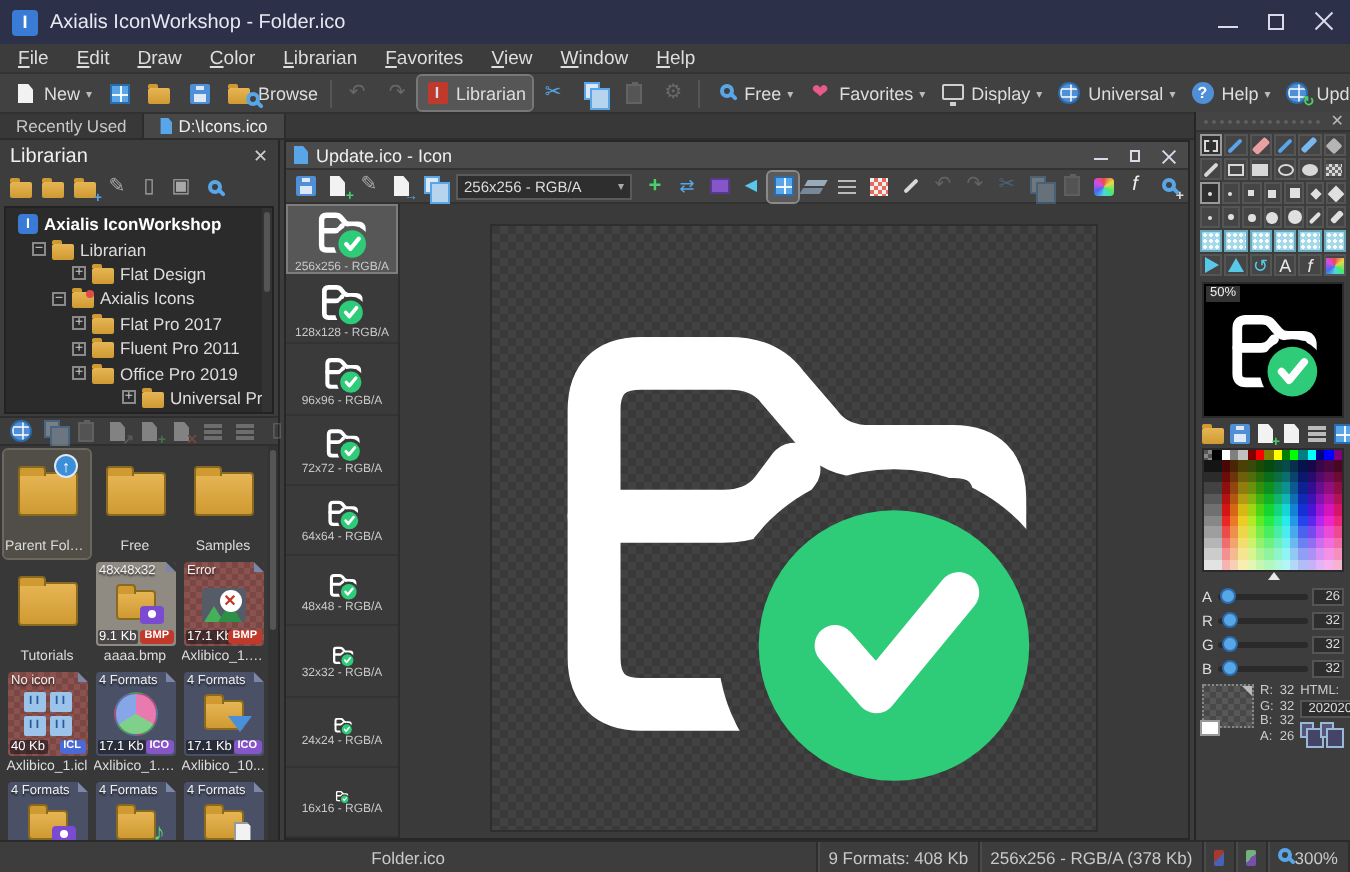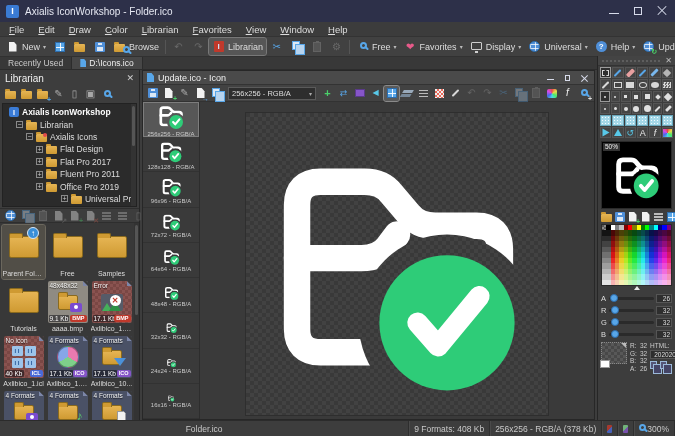--- a/index.html
+++ b/index.html
@@ -385,31 +385,31 @@
       <div class="tree-row" style="padding-left: 3px;">
           <span class="sp" style="width: 0px;"></span>
           <span class="sh-axialis" style="width: 10px; height: 10px; font-size: 7px;">I</span>
           <span style="font-weight: bold; color: rgb(255, 255, 255);">Axialis IconWorkshop</span>
         </div>
         <div class="tree-row" style="padding-left: 13px;">
           <span class="expander">−</span>
           <span class="sh-folder" style="flex: 0 0 auto;"></span>
           <span>Librarian</span>
         </div>
+        <div class="tree-row" style="padding-left: 33px;">
+          <span class="expander">+</span>
+          <span class="sh-folder" style="flex: 0 0 auto;"></span>
+          <span>Flat Design</span>
+        </div>
         <div class="tree-row" style="padding-left: 23px;">
           <span class="expander">−</span>
           <span class="sh-folder" style="flex: 0 0 auto;">
             <span style="position: absolute; right: 0px; top: -1px; width: 4px; height: 4px; border-radius: 50%; background: rgb(224, 74, 74);"></span>
           </span>
           <span>Axialis Icons</span>
-        </div>
-        <div class="tree-row" style="padding-left: 33px;">
-          <span class="expander">+</span>
-          <span class="sh-folder" style="flex: 0 0 auto;"></span>
-          <span>Flat Design</span>
         </div>
         <div class="tree-row" style="padding-left: 33px;">
           <span class="expander">+</span>
           <span class="sh-folder" style="flex: 0 0 auto;"></span>
           <span>Flat Pro 2017</span>
         </div>
         <div class="tree-row" style="padding-left: 33px;">
           <span class="expander">+</span>
           <span class="sh-folder" style="flex: 0 0 auto;"></span>
           <span>Fluent Pro 2011</span>

